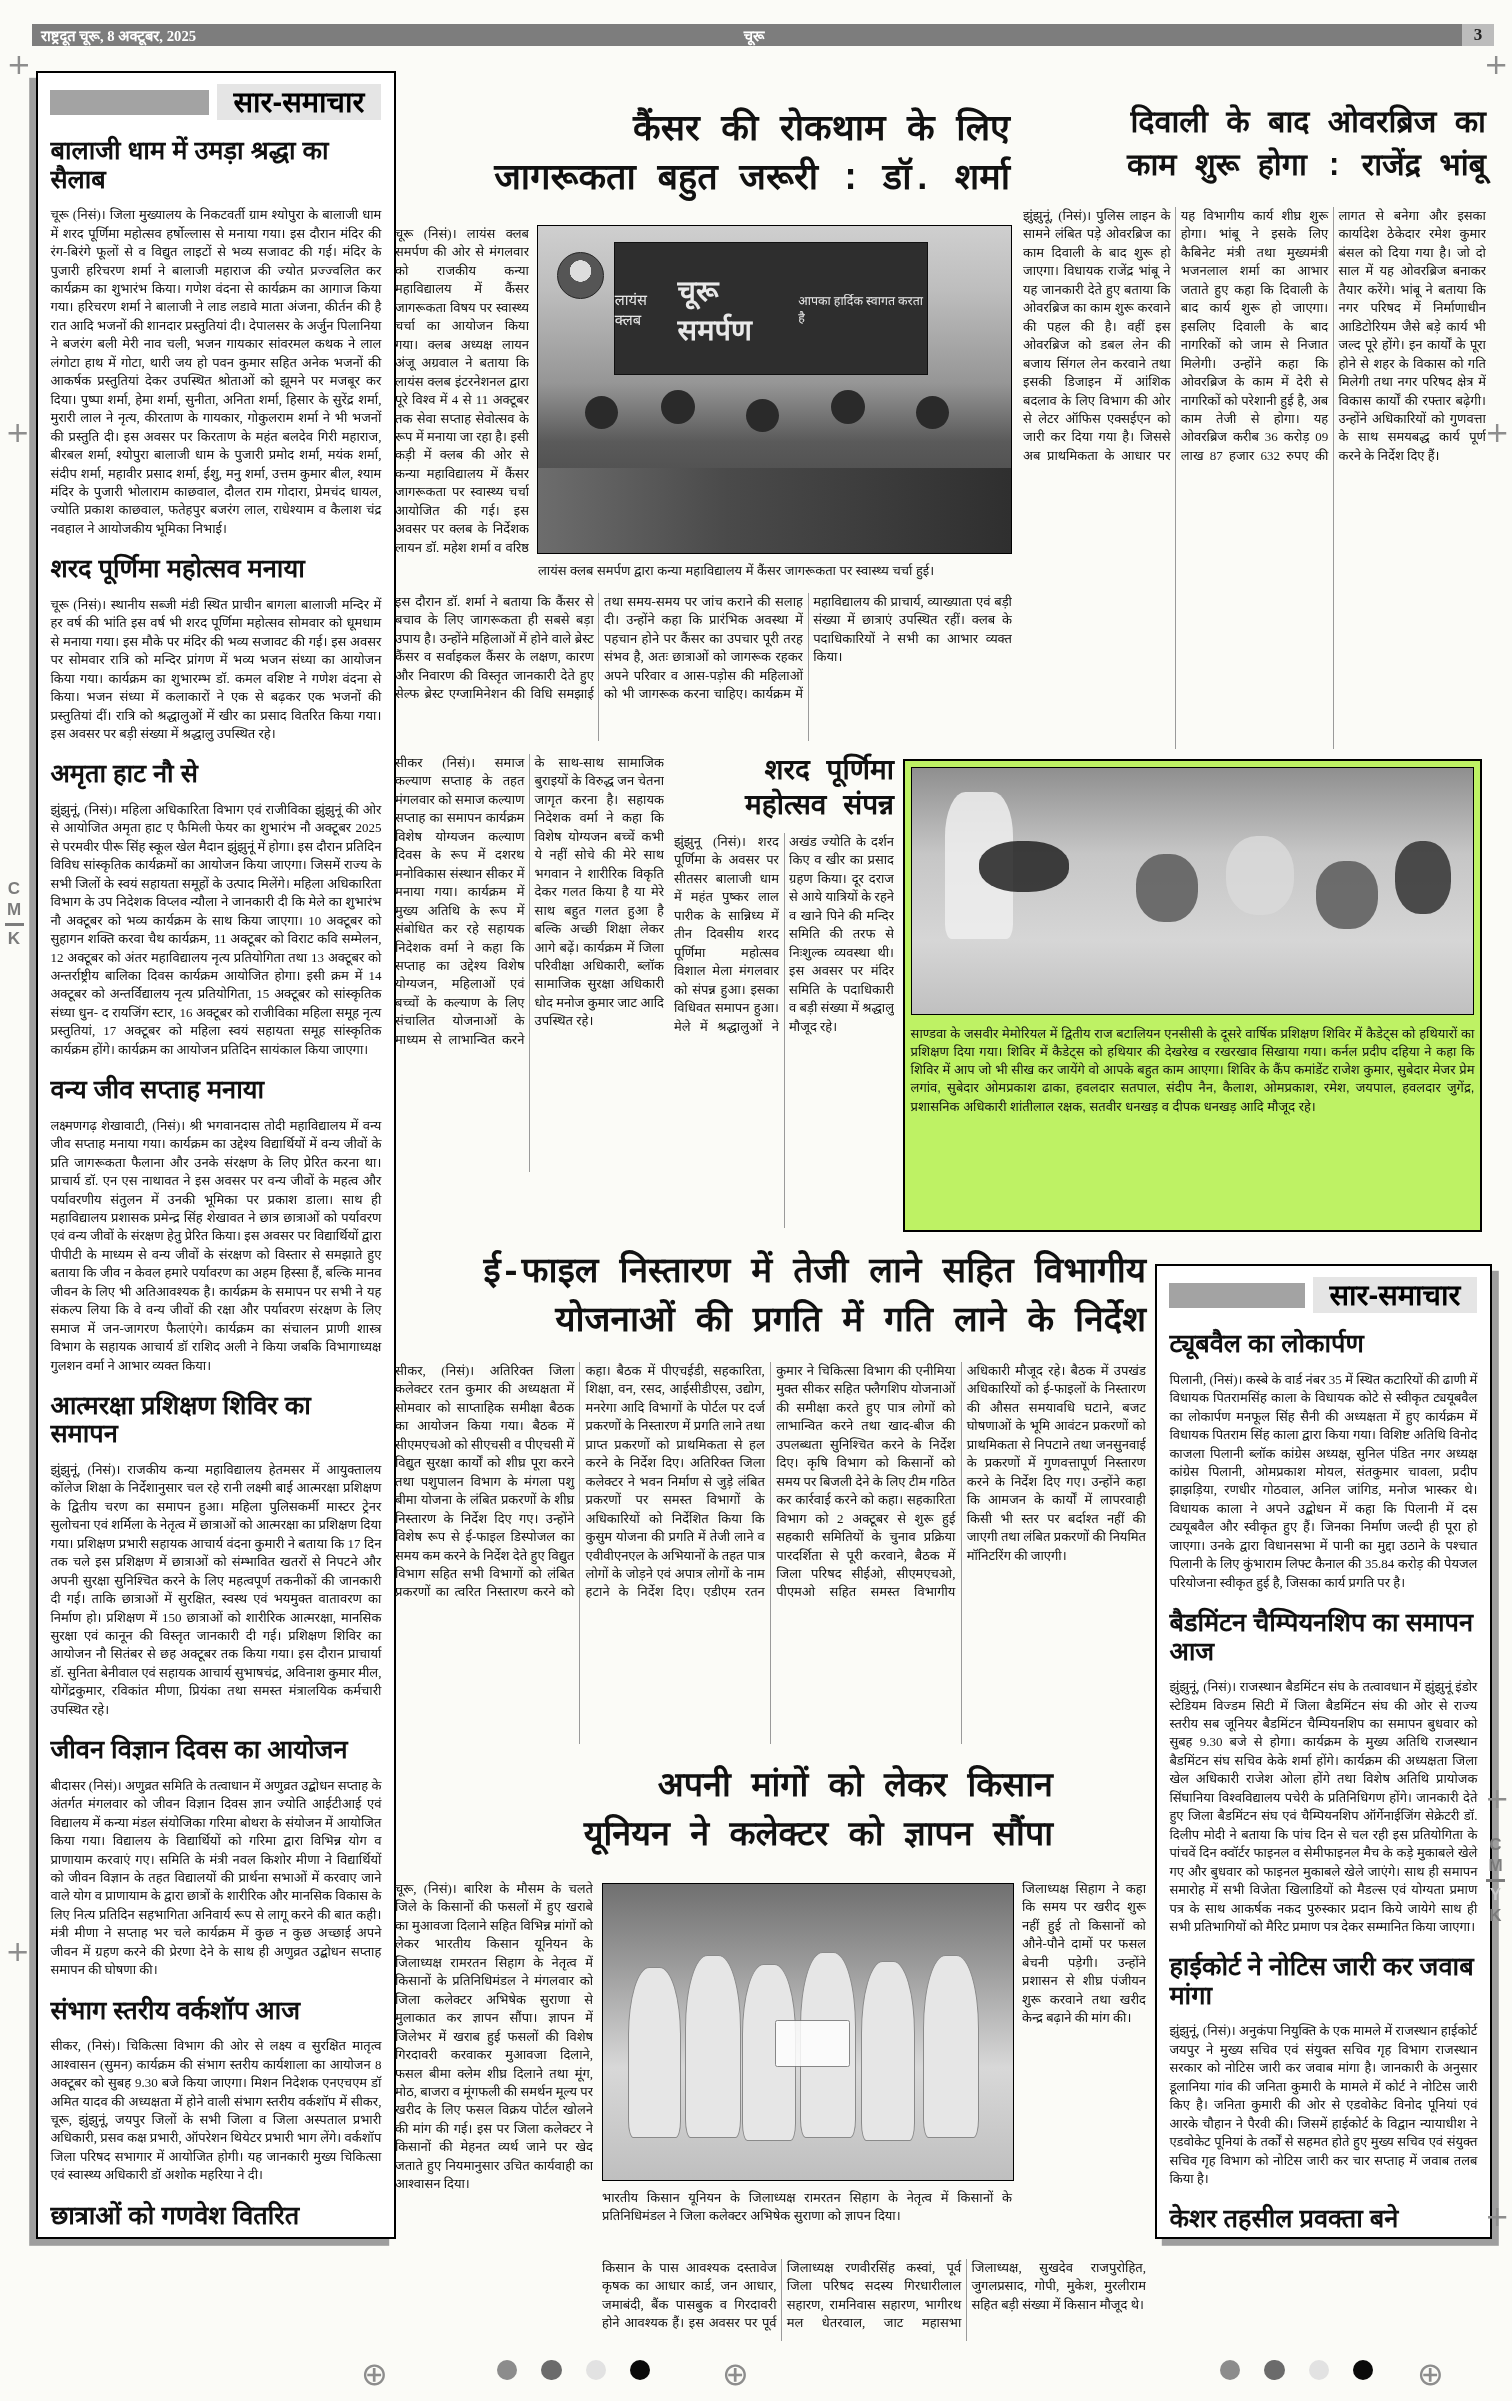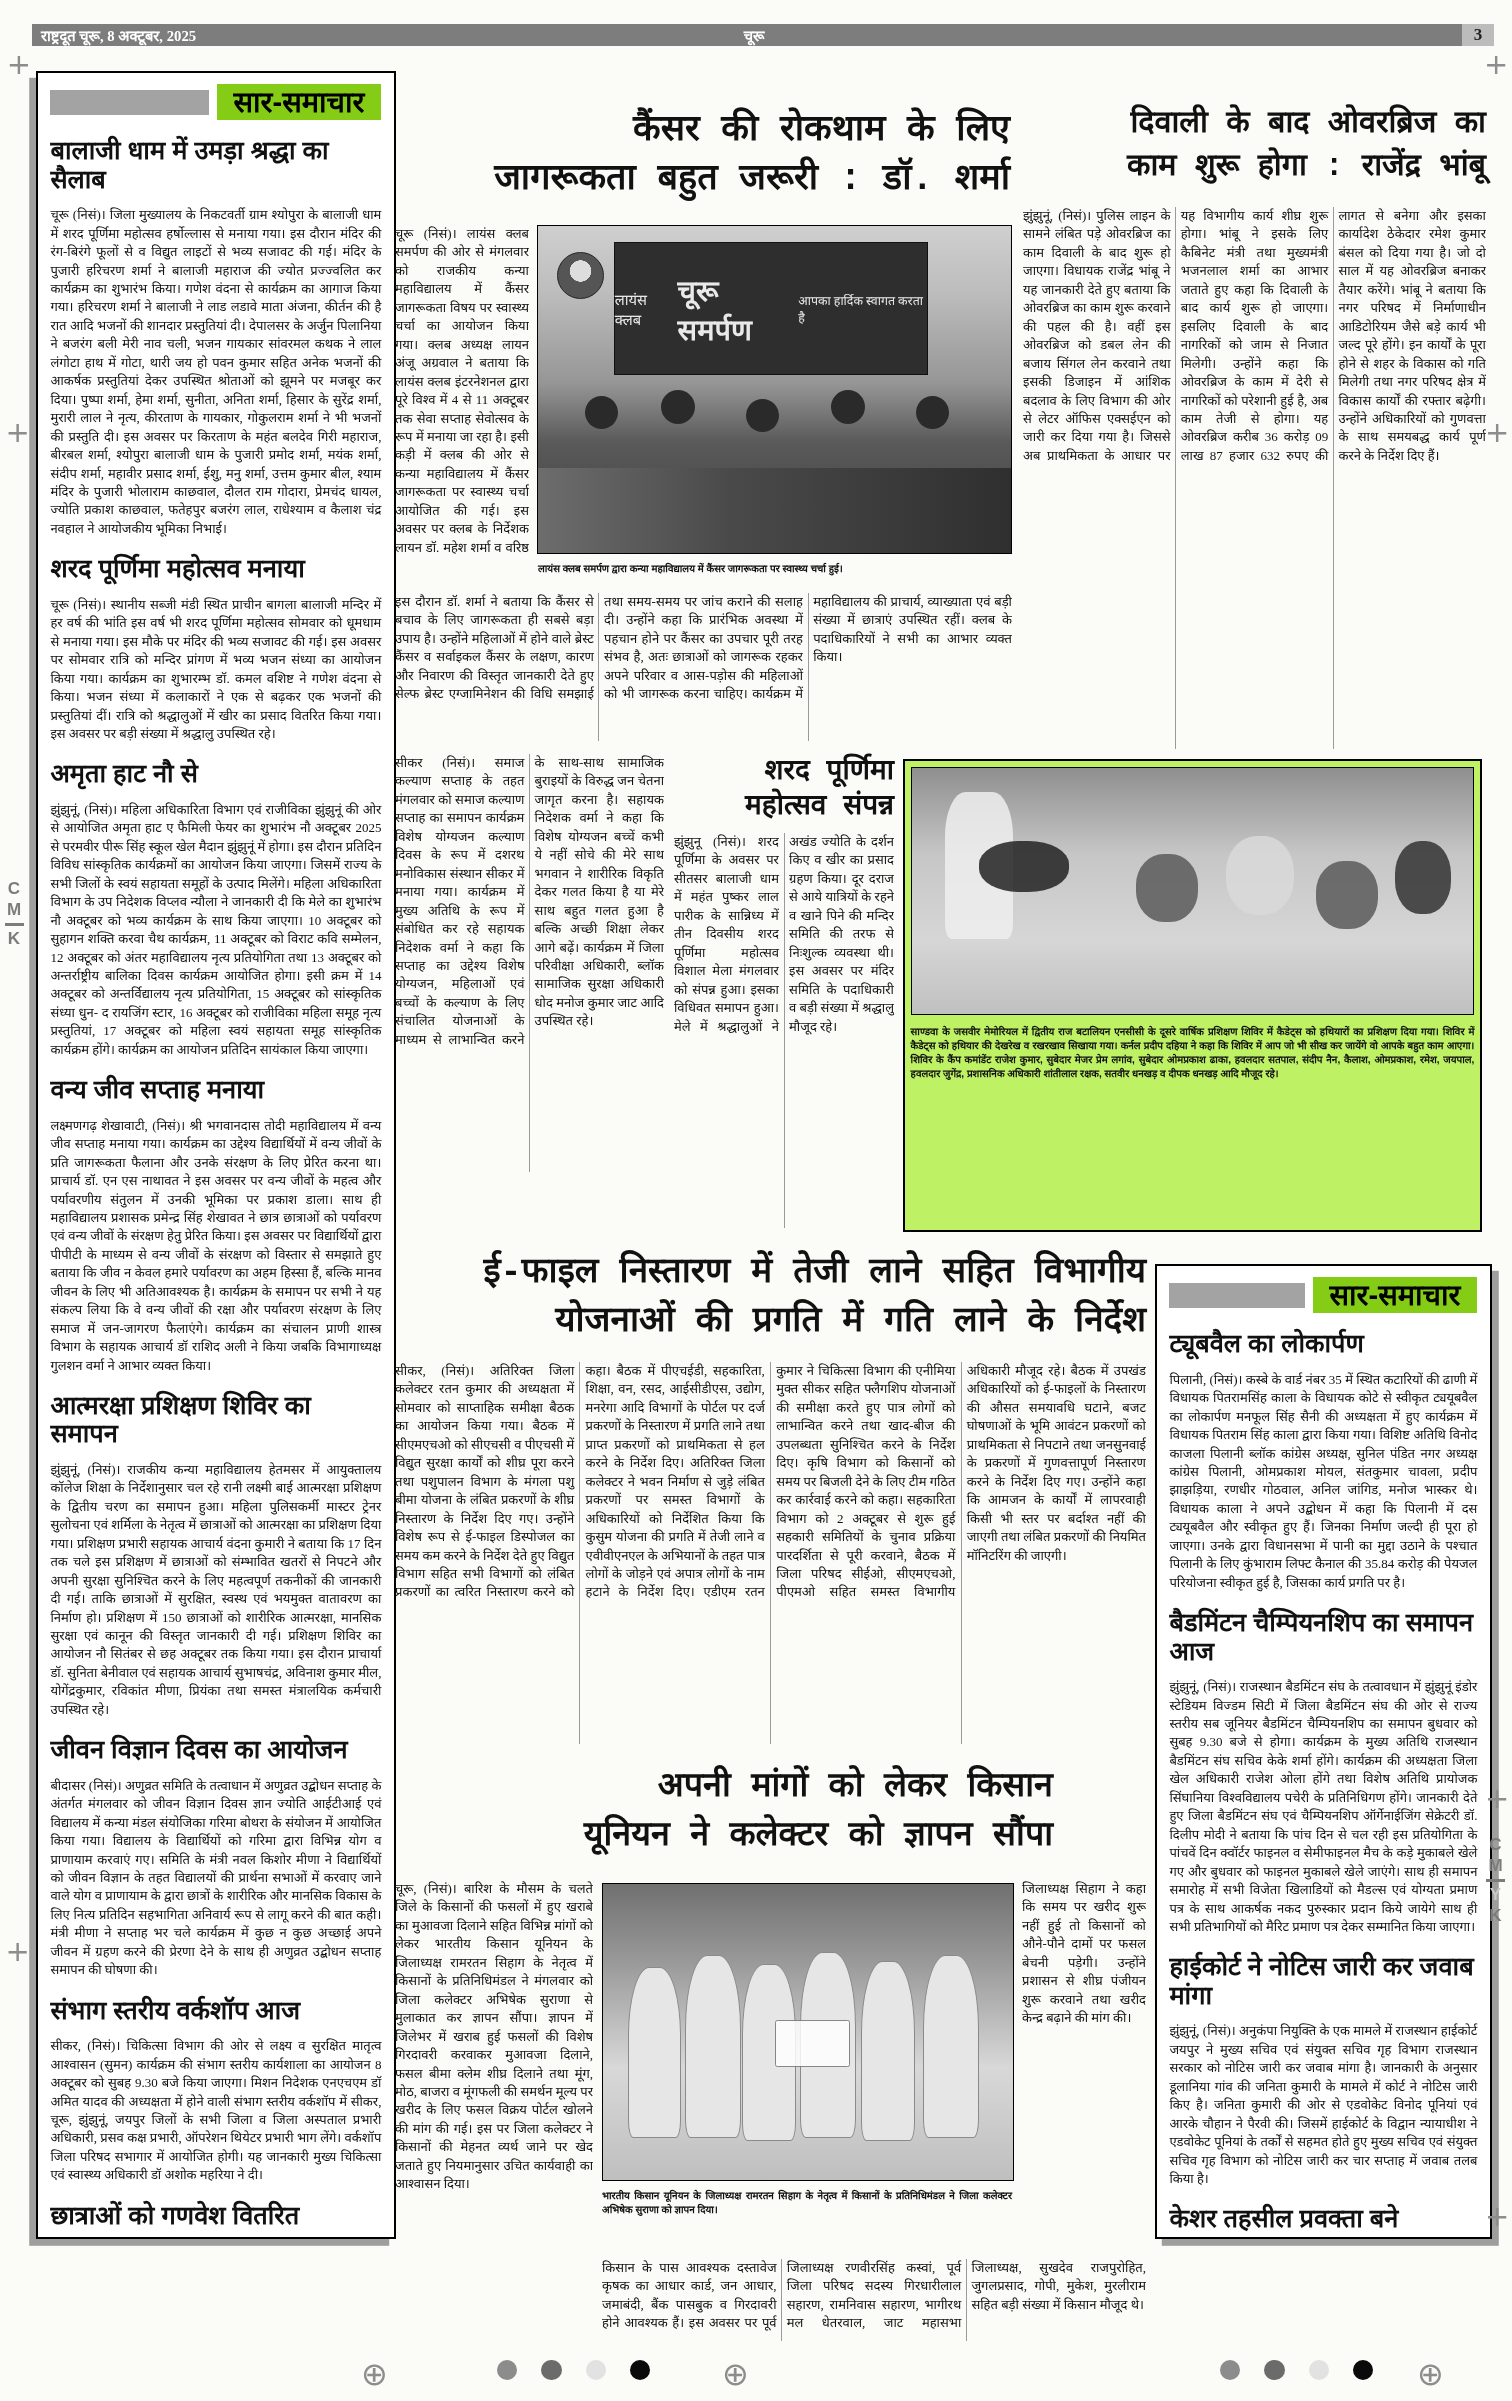--- a/index.html
+++ b/index.html
@@ -12,34 +12,34 @@
         padding:0 9px;font-size:14.7px;font-weight:bold;}
   .mast-center{position:absolute;left:50%;transform:translateX(-50%);}
   .pageno{background:#bcbcbc;color:#222;display:flex;align-items:center;justify-content:center;
           font-size:17px;font-weight:bold;}
   
   .newsbox{border:2.3px solid #000;background:#fff;box-shadow:-6.8px 6.8px 0 #9e9e9e;padding:9px 12.4px;overflow:hidden;}
   .newsbox.right{box-shadow:6.8px 6.8px 0 #9e9e9e;}
   .sechead{display:flex;align-items:center;height:36px;margin:2.3px 0 5.6px;}
   .sechead .bar{flex:1;height:25px;background:#a3a3a3;}
   .sechead .gap{width:8px;height:25px;background:#fff;}
-  .sechead .lbl{background:#84cc16;color:#000;font-weight:bold;font-size:29px;line-height:36px;
+  .sechead .lbl{background:#e5e5e5;color:#000;font-weight:bold;font-size:29px;line-height:36px;
                 padding:0 17px;font-family:"Liberation Sans","DejaVu Sans",sans-serif;}
   .sb-heading{font-family:"Liberation Sans","DejaVu Sans",sans-serif;font-weight:bold;
               font-size:25.4px;line-height:1.12;margin:16px 0 6.8px;}
   .body-text{font-size:13px;line-height:1.42;}
   .headline{font-family:Liberation Mono, monospace;font-weight:bold;
             text-align:right;white-space:pre-line;}
   .cols-2{column-count:2;column-gap:10.2px;column-rule:0.6px solid #9a9a9a;}
   .cols-3{column-count:3;column-gap:10.2px;column-rule:0.6px solid #9a9a9a;}
   .cols-4{column-count:4;column-gap:11.3px;column-rule:0.6px solid #9a9a9a;}
   .clip{overflow:hidden;}
   .photo{border:1.7px solid #000;position:relative;overflow:hidden;}
-  .caption{font-family:"Liberation Sans","DejaVu Sans",sans-serif;font-weight:bold;
-           font-size:10px;line-height:1.4;}
+  .caption{font-family:"Liberation Sans","DejaVu Sans",sans-serif;font-weight:normal;
+           font-size:13px;line-height:1.4;}
   
   .ph-lions{background:linear-gradient(180deg,#cfcfcf 0%,#bdbdbd 20%,#969696 48%,#5a5a5a 66%,#3c3c3c 100%);}
   .banner{position:absolute;top:5%;left:16%;width:66%;height:40%;background:#2e2e2e;color:#e9e9e9;
           display:flex;flex-direction:row;align-items:center;justify-content:center;gap:3.4px;
           border:1.1px solid #111;}
   .banner .b1{font-size:14.7px;} .banner .b2{font-size:29px;font-weight:bold;} .banner .b3{font-size:12.4px;}
   .lions-logo{position:absolute;top:8%;left:4%;width:45px;height:45px;border-radius:50%;
               background:radial-gradient(circle at 50% 40%,#ddd 0 30%,#555 31% 100%);border:1.7px solid #222;}
   .head-dot{position:absolute;border-radius:50%;background:#2a2a2a;}
   .table-slab{position:absolute;bottom:0;left:0;width:100%;height:26%;

